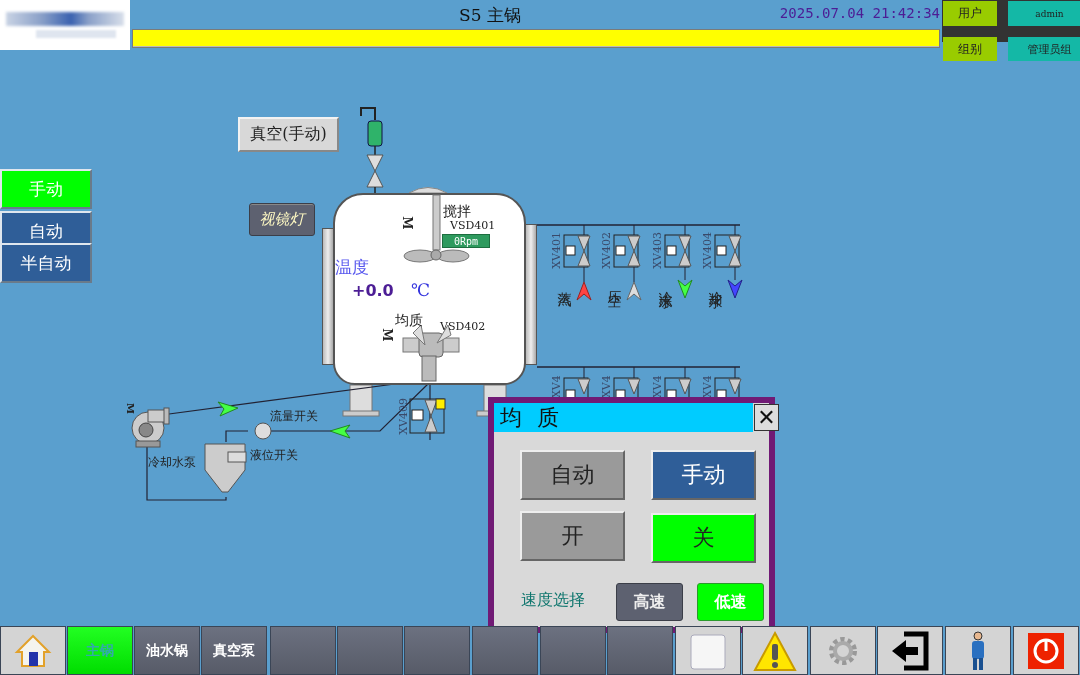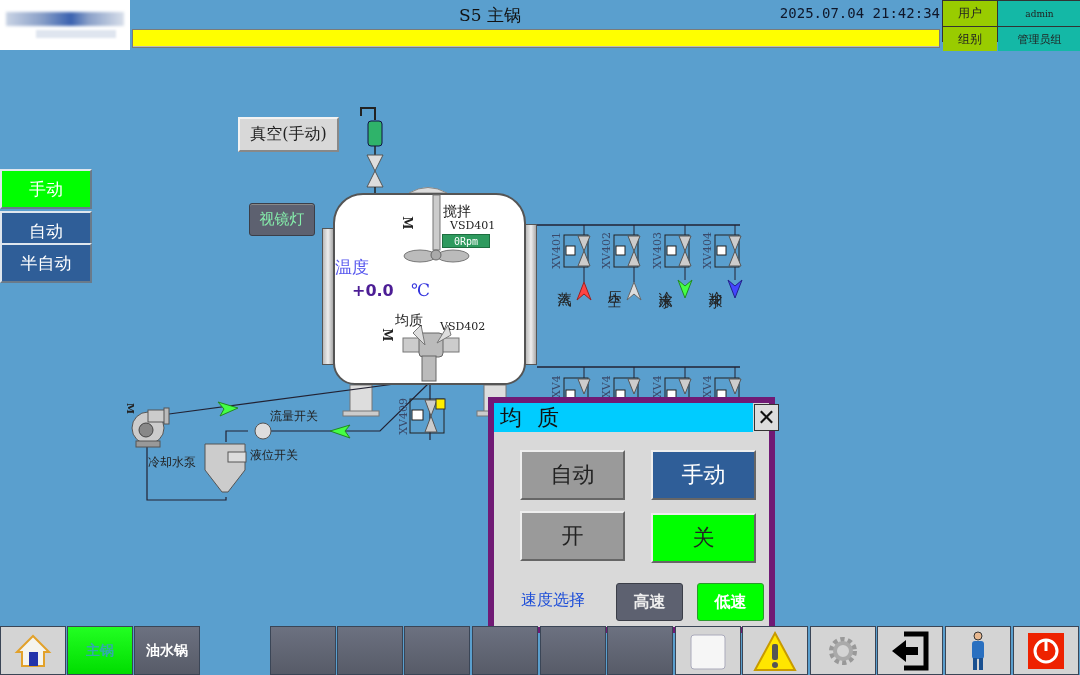--- a/index.html
+++ b/index.html
@@ -2,53 +2,53 @@
 <html><head>
 <meta charset="utf-8">
 <style>
   * { box-sizing: border-box; margin: 0; padding: 0; }
   body { width: 1080px; height: 675px; background: #5a9fce; position: relative; overflow: hidden; font-family: "DejaVu Serif", serif; }
   .abs { position: absolute; }
   .logo { left: 0; top: 0; width: 130px; height: 50px; background: #fff; }
   .logo .blur { position:absolute; left:6px; top:12px; width:118px; height:14px; background: linear-gradient(90deg,#c9d3e4,#8aa0c8 30%,#3b62b0 55%,#8aa0c8 70%,#d8dfea); filter: blur(1.5px); }
   .logo .blur2 { position:absolute; left:36px; top:30px; width:80px; height:8px; background:#dfe5ef; filter: blur(1px); }
   .title { left: 420px; top: 4px; width: 140px; text-align: center; font-size: 17px; color: #111; }
-  .datetime { left: 770px; top: 5px; width: 170px; text-align: right; font-family: "DejaVu Sans Mono", monospace; font-size: 14px; color: #0f172a; }
+  .datetime { left: 770px; top: 5px; width: 170px; text-align: right; font-family: "DejaVu Sans Mono", monospace; font-size: 14px; color: #4c1d95; }
   .marquee { left: 132px; top: 29px; width: 808px; height: 19px; background: #ffff00; border: 1px solid #7a7a7a; box-shadow: inset 0 -1px 0 #bbb; }
-  .userbox { left: 942px; top: 0; width: 138px; height: 42px; border: 1px solid #333; background: #333; display: grid; grid-template-columns: 54px 83px; grid-template-rows: 25px 24px; gap: 1px; }
+  .userbox { left: 942px; top: 0; width: 138px; height: 42px; border: 1px solid #333; background: #333; display: grid; grid-template-columns: 54px 83px; grid-template-rows: 25px 24px; gap: 11px; }
   .userbox .k { background: #99cc00; font-size: 12px; display: flex; align-items: center; justify-content: center; color: #222; font-family: "DejaVu Sans", sans-serif; }
   .userbox .v { background: #14b8a6; font-size: 11px; display: flex; align-items: center; justify-content: center; color: #222; font-family: "DejaVu Sans", sans-serif; }
   .userbox .v.sm { font-size: 9px; font-family: "DejaVu Serif", serif; }
 
   .modebtn { left: 0; width: 92px; height: 40px; border: 2px solid #dfe6ee; border-right-color:#6a7a8a; border-bottom-color:#6a7a8a; color: #fff; font-size: 17px; display: flex; align-items: center; justify-content: center; font-family: "DejaVu Sans", sans-serif; }
   .modebtn.green { background: #00ff00; }
   .modebtn.blue { background: #2f5e98; }
 
   .btn-vac { left: 238px; top: 117px; width: 101px; height: 35px; background: #d8d8d8; border: 2px solid #f2f2f2; border-right-color:#888; border-bottom-color:#888; font-size: 16px; display:flex; align-items:center; justify-content:center; color:#222; }
-  .btn-lamp { left: 249px; top: 203px; width: 66px; height: 33px; background: #5d6170; border: 1px solid #3b3e48; border-radius: 3px; font-size: 15px; color:#86efac; display:flex; align-items:center; justify-content:center; box-shadow: inset 0 1px 0 #888; }
+  .btn-lamp { left: 249px; top: 203px; width: 66px; height: 33px; background: #5d6170; border: 1px solid #3b3e48; border-radius: 3px; font-size: 15px; color:#fef9c3; display:flex; align-items:center; justify-content:center; box-shadow: inset 0 1px 0 #888; font-style: italic; }
 
   .tank { left: 333px; top: 193px; width: 193px; height: 192px; background: #fff; border: 2px solid #555; border-radius: 30px 30px 22px 22px; }
   .jacket-l { left: 322px; top: 228px; width: 12px; height: 137px; background: linear-gradient(90deg,#bbb,#eee,#aaa); border:1px solid #555; }
   .jacket-r { left: 525px; top: 224px; width: 12px; height: 141px; background: linear-gradient(90deg,#bbb,#eee,#aaa); border:1px solid #555; }
   .lbl { font-size: 12px; color: #222; white-space: nowrap; }
   .temp-lbl { left: 335px; top: 256px; font-size: 17px; color: #5555ee; }
   .temp-val { left: 352px; top: 281px; font-size: 16px; color: #4c1d95; font-weight: bold; font-family:"DejaVu Sans", sans-serif; }
   .temp-unit { left: 411px; top: 280px; font-size: 17px; color: #3333dd; }
   .rpm { left: 442px; top: 234px; width: 48px; height: 14px; background: #2e9a5e; color: #fff; font-size: 10px; font-family:"DejaVu Sans Mono", monospace; display:flex; align-items:center; justify-content:center; border:1px solid #1d6e40; }
   .vlabel { writing-mode: vertical-rl; font-size: 11px; color: #3a4a6a; font-family: "DejaVu Serif", serif; transform: rotate(180deg); }
   .vtext { writing-mode: vertical-rl; font-size: 14px; color: #222; letter-spacing: 2px; }
 
   .popup { left: 488px; top: 397px; width: 287px; height: 236px; background: #d9d9d9; border: 6px solid #701a75; }
   .popup .hdr { position:absolute; left:0; top:0; width:259px; height:29px; background: #00ccff; font-size: 22px; color: #111; padding-left: 6px; line-height: 29px; letter-spacing: 4px; }
   .popup .close { position:absolute; left: 260px; top: 1px; width: 25px; height: 27px; background: #ddd; border: 1px solid #333; font-size: 22px; display:flex; align-items:center; justify-content:center; color:#111; font-family:"DejaVu Sans", sans-serif; }
   .pbtn { position:absolute; width: 105px; height: 50px; display:flex; align-items:center; justify-content:center; font-size: 22px; border: 2px solid #eee; border-right-color:#666; border-bottom-color:#666; font-family:"DejaVu Sans", sans-serif; }
   .pbtn.gray { background: #9a9a9a; color: #222; }
   .pbtn.blue { background: #2f5e98; color: #fff; }
   .pbtn.green { background: #00ff00; color: #222; }
-  .popup .speed-lbl { position:absolute; left: 27px; top: 187px; font-size: 16px; color: #1d4ed8; }
+  .popup .speed-lbl { position:absolute; left: 27px; top: 187px; font-size: 16px; color: #0f766e; }
   .sbtn { position:absolute; top: 180px; width: 67px; height: 38px; border-radius: 3px; font-size: 16px; display:flex; align-items:center; justify-content:center; font-weight: bold; font-family: Liberation Mono, monospace; }
   .sbtn.dark { left: 122px; background: #5d6170; color: #eee; border:1px solid #3b3e48; }
   .sbtn.green { left: 203px; background: #00ff00; color: #fff; border:1px solid #2a9a2a; }
 
   .navbar { left: 0; top: 626px; width: 884px; height: 49px; }
   .nav { position:absolute; top: 0; width: 66px; height: 49px; border: 1px solid #3a4556; display:flex; align-items:center; justify-content:center; font-size: 14px; color:#fff; font-weight: bold; }
   .nav.dark { background: linear-gradient(#6c7180,#575b68); }
   .nav.green { background: linear-gradient(#22ff22,#00dd00); color:#3aa; }
   .nav.light { background: #d4d4d4; }
 </style>
@@ -244,20 +244,21 @@
 
 <div class="abs navbar">
   <div class="nav light" style="left:0;">
     <svg width="38" height="38">
         <polygon points="19,4 3,20 8,20 8,34 30,34 30,20 35,20" fill="#f4f4ee" stroke="#e2a12a" stroke-width="2"></polygon>
         <rect x="15" y="20" width="9" height="14" fill="#2233aa"></rect>
       </svg>
   </div>
   <div class="nav green" style="left:67px;">主锅</div>
   <div class="nav dark" style="left:134px;">油水锅</div>
+  <div class="nav dark" style="left:201px;">真空泵</div>
   <div class="nav dark" style="left:270px;"></div>
   <div class="nav dark" style="left:337px;"></div>
   <div class="nav dark" style="left:404px;"></div>
   <div class="nav dark" style="left:472px;"></div>
   <div class="nav dark" style="left:540px;"></div>
   <div class="nav dark" style="left:607px;"></div>
   <div class="nav light" style="left:675px;">
     <svg width="40" height="40">
         <rect x="3" y="4" width="34" height="34" rx="3" fill="#f6f6f6" stroke="#aab"></rect>
       </svg>

